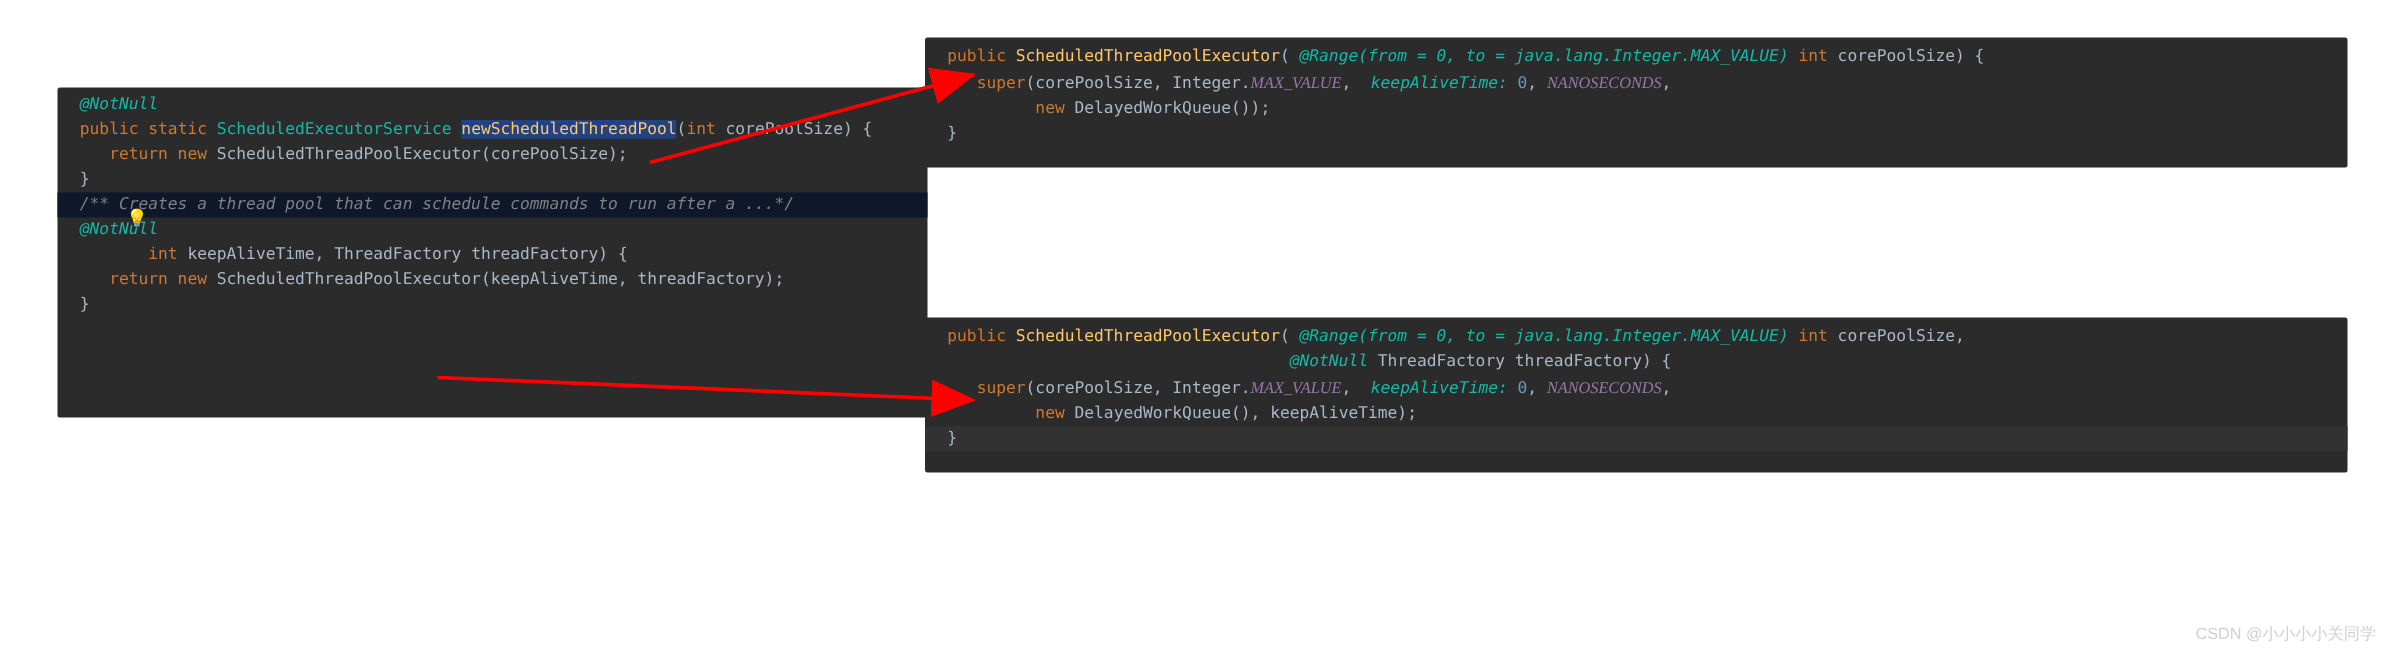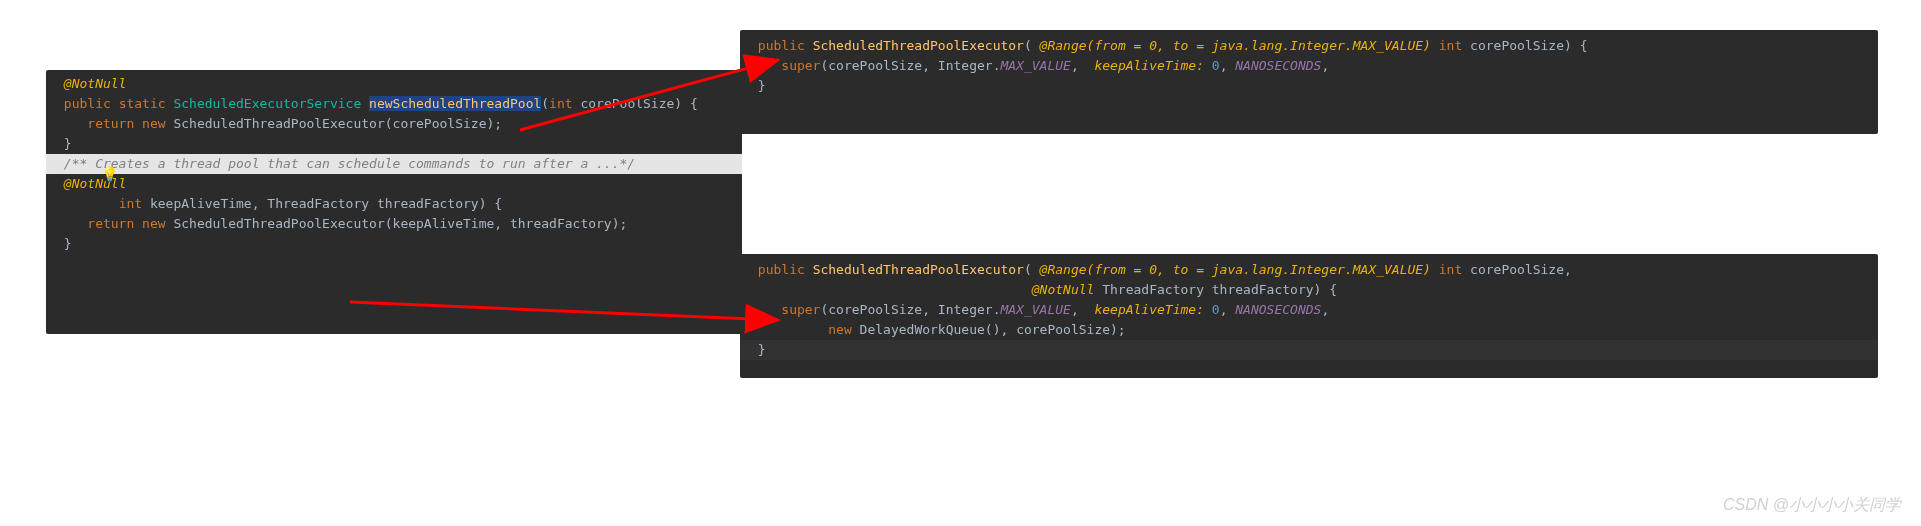--- a/index.html
+++ b/index.html
@@ -20,68 +20,68 @@
     white-space: pre;
     line-height: 20px;
     color: #a9b7c6;
     padding-left: 10px;
   }
   .kw  { color: #cc7832; }   
   .typ { color: #14b8a6; }   
   .id  { color: #ffc66d; }
   .num { color: #6897bb; }
   .cmt { color: #808080; font-style: italic; }
-  .con { color: #9876aa; font-style: italic; }
-  .hint { color: #eab308; font-style: italic; }
+  .con { color: #9876aa; font-style: italic; font-family: Liberation Serif, serif; }
+  .hint { color: #14b8a6; font-style: italic; }
   .sel { background: #214283; }
   .bulb {
     position:absolute;
     left:55px; top:96px;
     color:#f2b613;
     font-size:14px;
   }
   .watermark {
     position:absolute;
     right:20px;
     bottom:10px;
     color:#d0d0d0;
-    font-size:16px;
+    font-size:13px;
     font-family:sans-serif;
-    font-style:italic;
   }
   .arrow { position:absolute; pointer-events:none; }
 </style>
 </head>
 <body>
 
 <div class="panel" style="left:46px; top:70px; width:696px; height:264px; padding-top:4px;">
   <span class="bulb">💡</span>
   <div class="code-line"> <span class="hint">@NotNull</span></div>
   <div class="code-line"> <span class="kw">public</span> <span class="kw">static</span> <span class="typ">ScheduledExecutorService </span><span class="id sel">newScheduledThreadPool</span><span>(</span><span class="kw">int</span><span> corePoolSize) {</span></div>
   <div class="code-line"><span class="kw">    return </span><span class="kw">new </span><span>ScheduledThreadPoolExecutor(corePoolSize);</span></div>
   <div class="code-line"> <span>}</span></div>
   <div class="code-line"><span></span></div>
-  <div class="code-line" style="background:#e5e5e5;"> <span class="cmt">/** Creates a thread pool that can schedule commands to run after a ...*/</span></div>
+  <div class="code-line" style="background:#0f172a;"> <span class="cmt">/** Creates a thread pool that can schedule commands to run after a ...*/</span></div>
   <div class="code-line"><span class="hint"> @NotNull</span></div>
   <div class="code-line"><span>        </span><span class="kw">int</span><span> keepAliveTime, ThreadFactory threadFactory) {</span></div>
   <div class="code-line"><span class="kw">    return </span><span class="kw">new </span><span>ScheduledThreadPoolExecutor(keepAliveTime, threadFactory);</span></div>
   <div class="code-line"> <span>}</span></div>
 </div>
 
 <div class="panel" style="left:740px; top:30px; width:1138px; height:104px; padding-top:6px;">
   <div class="code-line"> <span class="kw">public </span><span class="id">ScheduledThreadPoolExecutor</span><span>( </span><span class="hint">@Range(from = 0, to = java.lang.Integer.MAX_VALUE)</span><span class="kw"> int</span><span> corePoolSize) {</span></div>
   <div class="code-line"><span class="kw">    super</span><span>(corePoolSize, Integer.</span><span class="con">MAX_VALUE</span><span>,  </span><span class="hint">keepAliveTime:</span><span class="num"> 0</span><span>, </span><span class="con">NANOSECONDS</span><span>,</span></div>
+  <div class="code-line"><span>          </span><span class="kw">new </span><span>DelayedWorkQueue());</span></div>
   <div class="code-line"> <span>}</span></div>
 </div>
 
 <div class="panel" style="left:740px; top:254px; width:1138px; height:124px; padding-top:6px;">
   <div class="code-line"> <span class="kw">public </span><span class="id">ScheduledThreadPoolExecutor</span><span>( </span><span class="hint">@Range(from = 0, to = java.lang.Integer.MAX_VALUE)</span><span class="kw"> int</span><span> corePoolSize,</span></div>
   <div class="code-line"><span>                                    </span><span class="hint">@NotNull</span><span> ThreadFactory threadFactory) {</span></div>
   <div class="code-line"><span class="kw">    super</span><span>(corePoolSize, Integer.</span><span class="con">MAX_VALUE</span><span>,  </span><span class="hint">keepAliveTime:</span><span class="num"> 0</span><span>, </span><span class="con">NANOSECONDS</span><span>,</span></div>
-  <div class="code-line"><span>          </span><span class="kw">new </span><span>DelayedWorkQueue(), corePoolSize);</span></div>
+  <div class="code-line"><span>          </span><span class="kw">new </span><span>DelayedWorkQueue(), keepAliveTime);</span></div>
   <div class="code-line" style="background:#323232;"> <span>}</span></div>
 </div>
 
 <svg class="arrow" style="left:0;top:0;width:1921px;height:526px;">
   <defs>
     <marker id="ah" markerWidth="12" markerHeight="10" refX="11" refY="5" orient="auto">
       <polygon points="0,0 12,5 0,10" fill="#ff0000"></polygon>
     </marker>
   </defs>
   <line x1="520" y1="130" x2="778" y2="60" stroke="#ff0000" stroke-width="3" marker-end="url(#ah)"></line>

